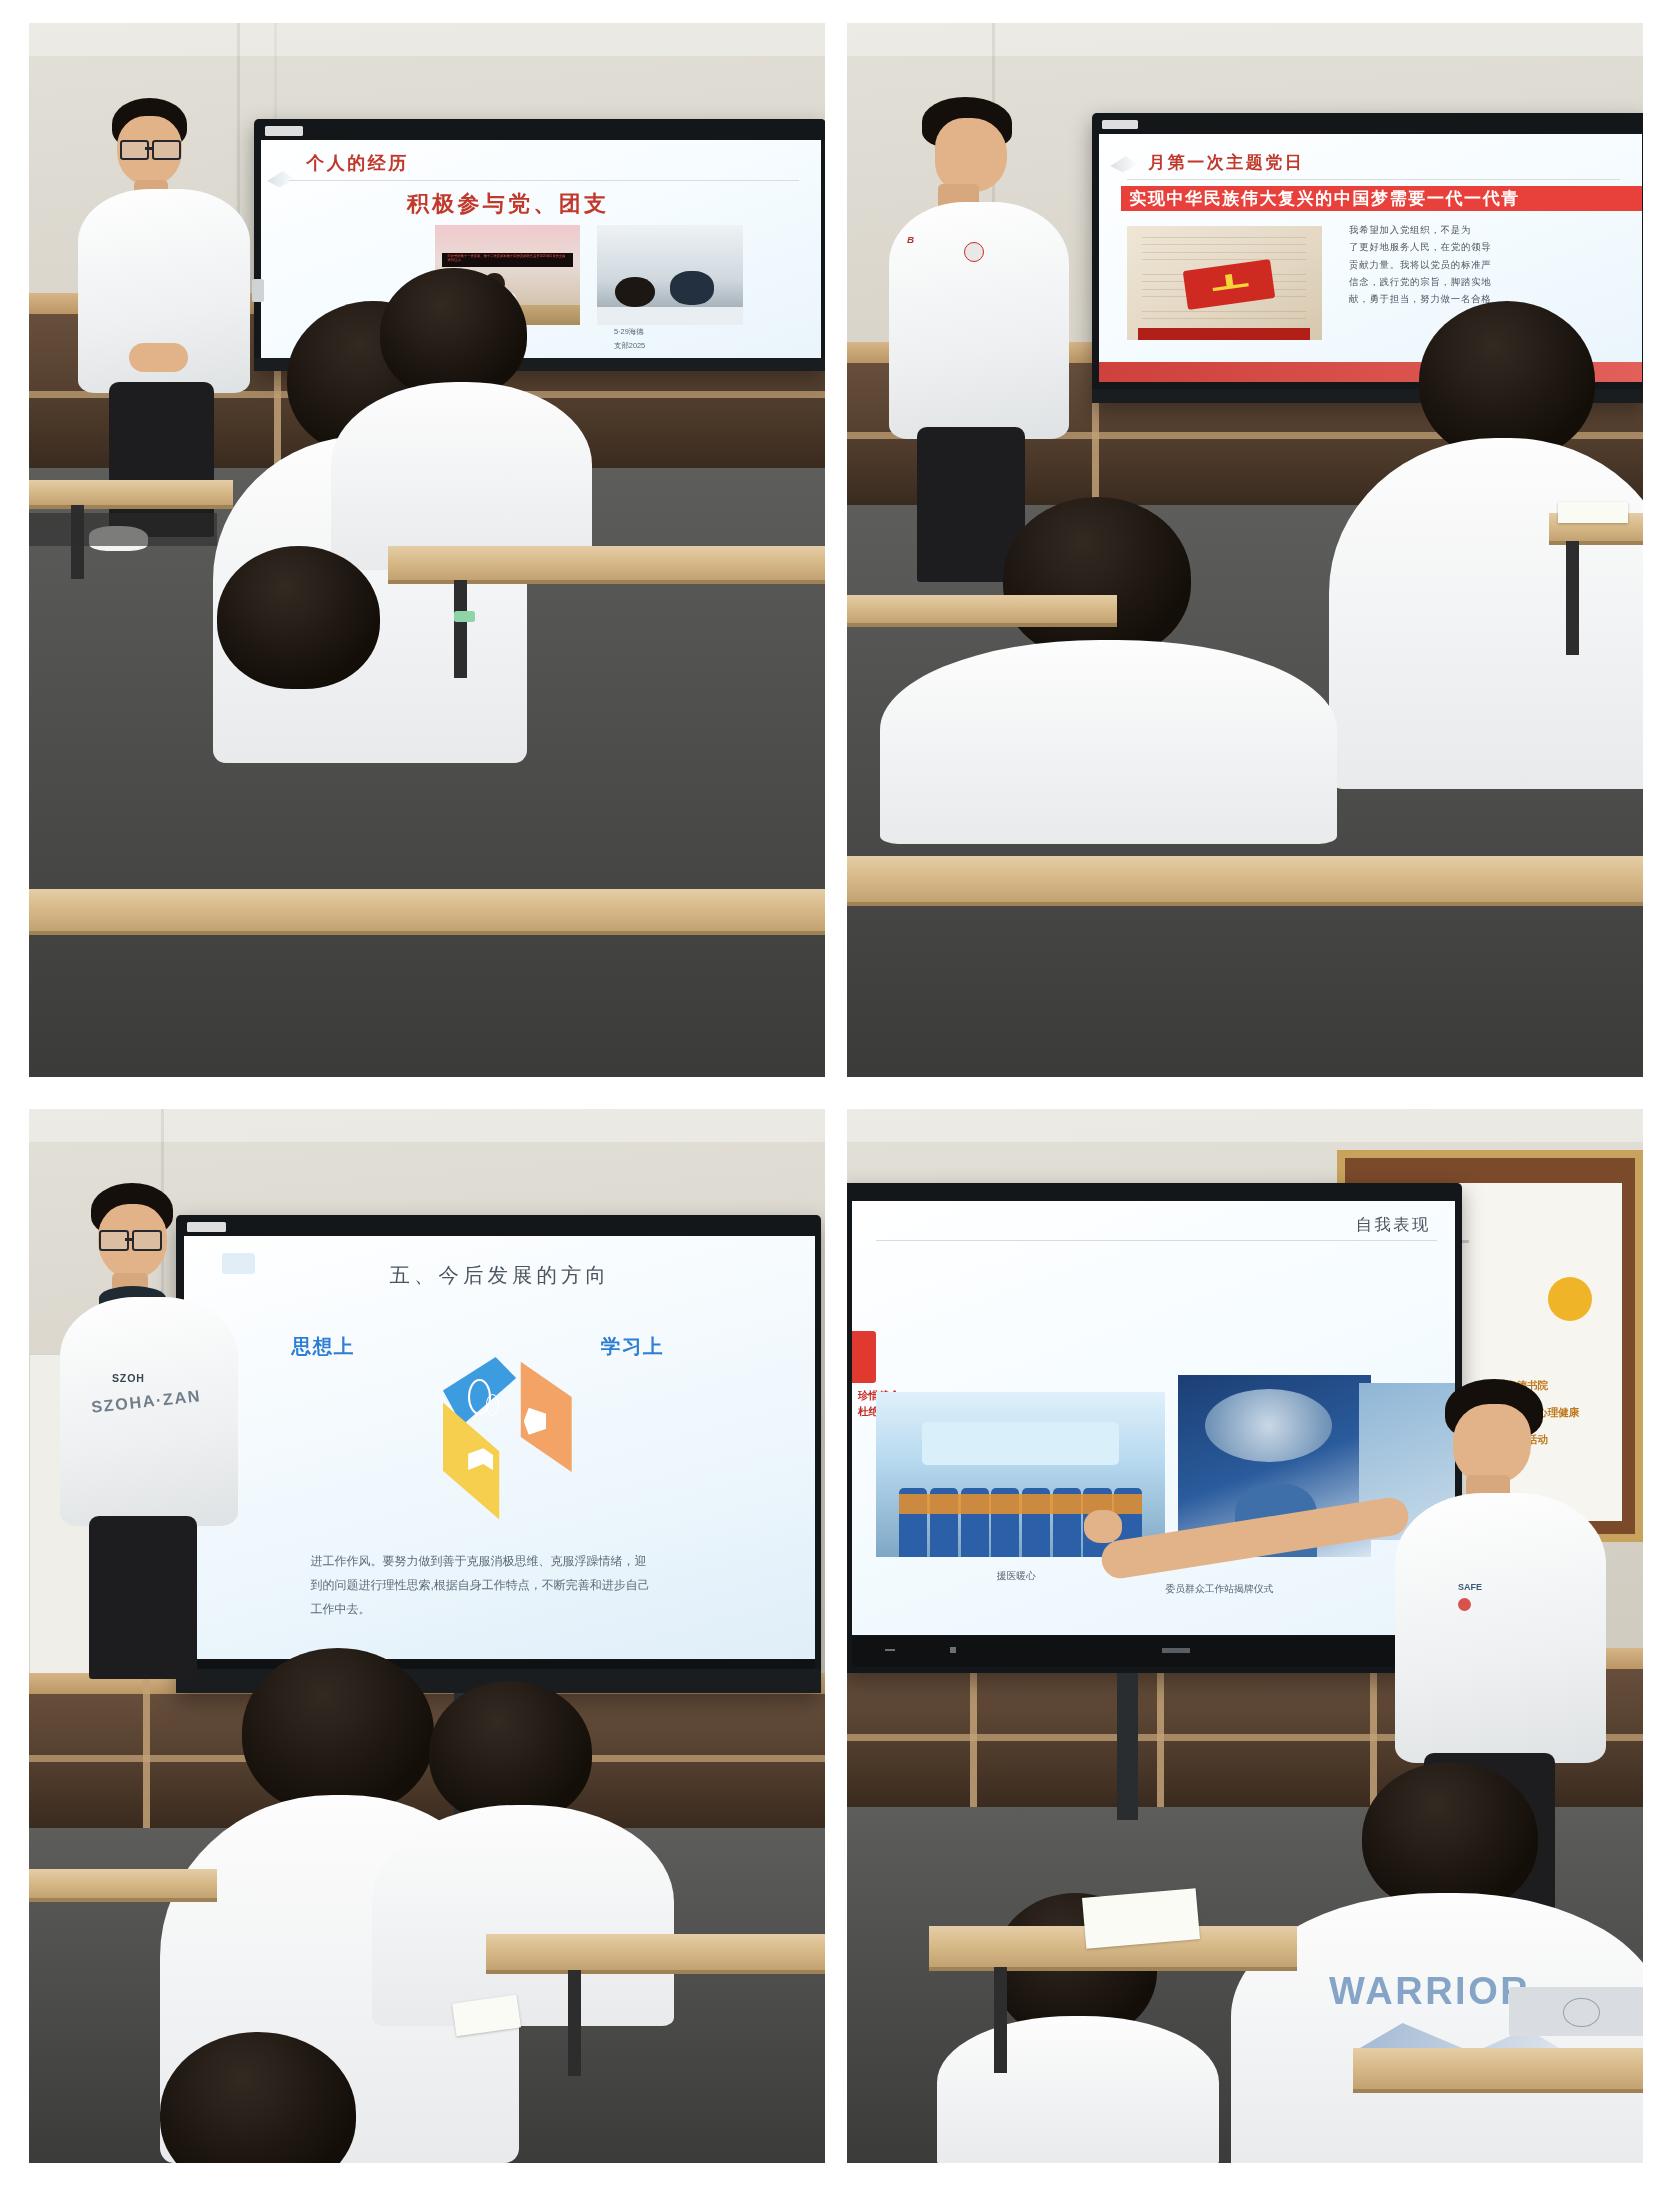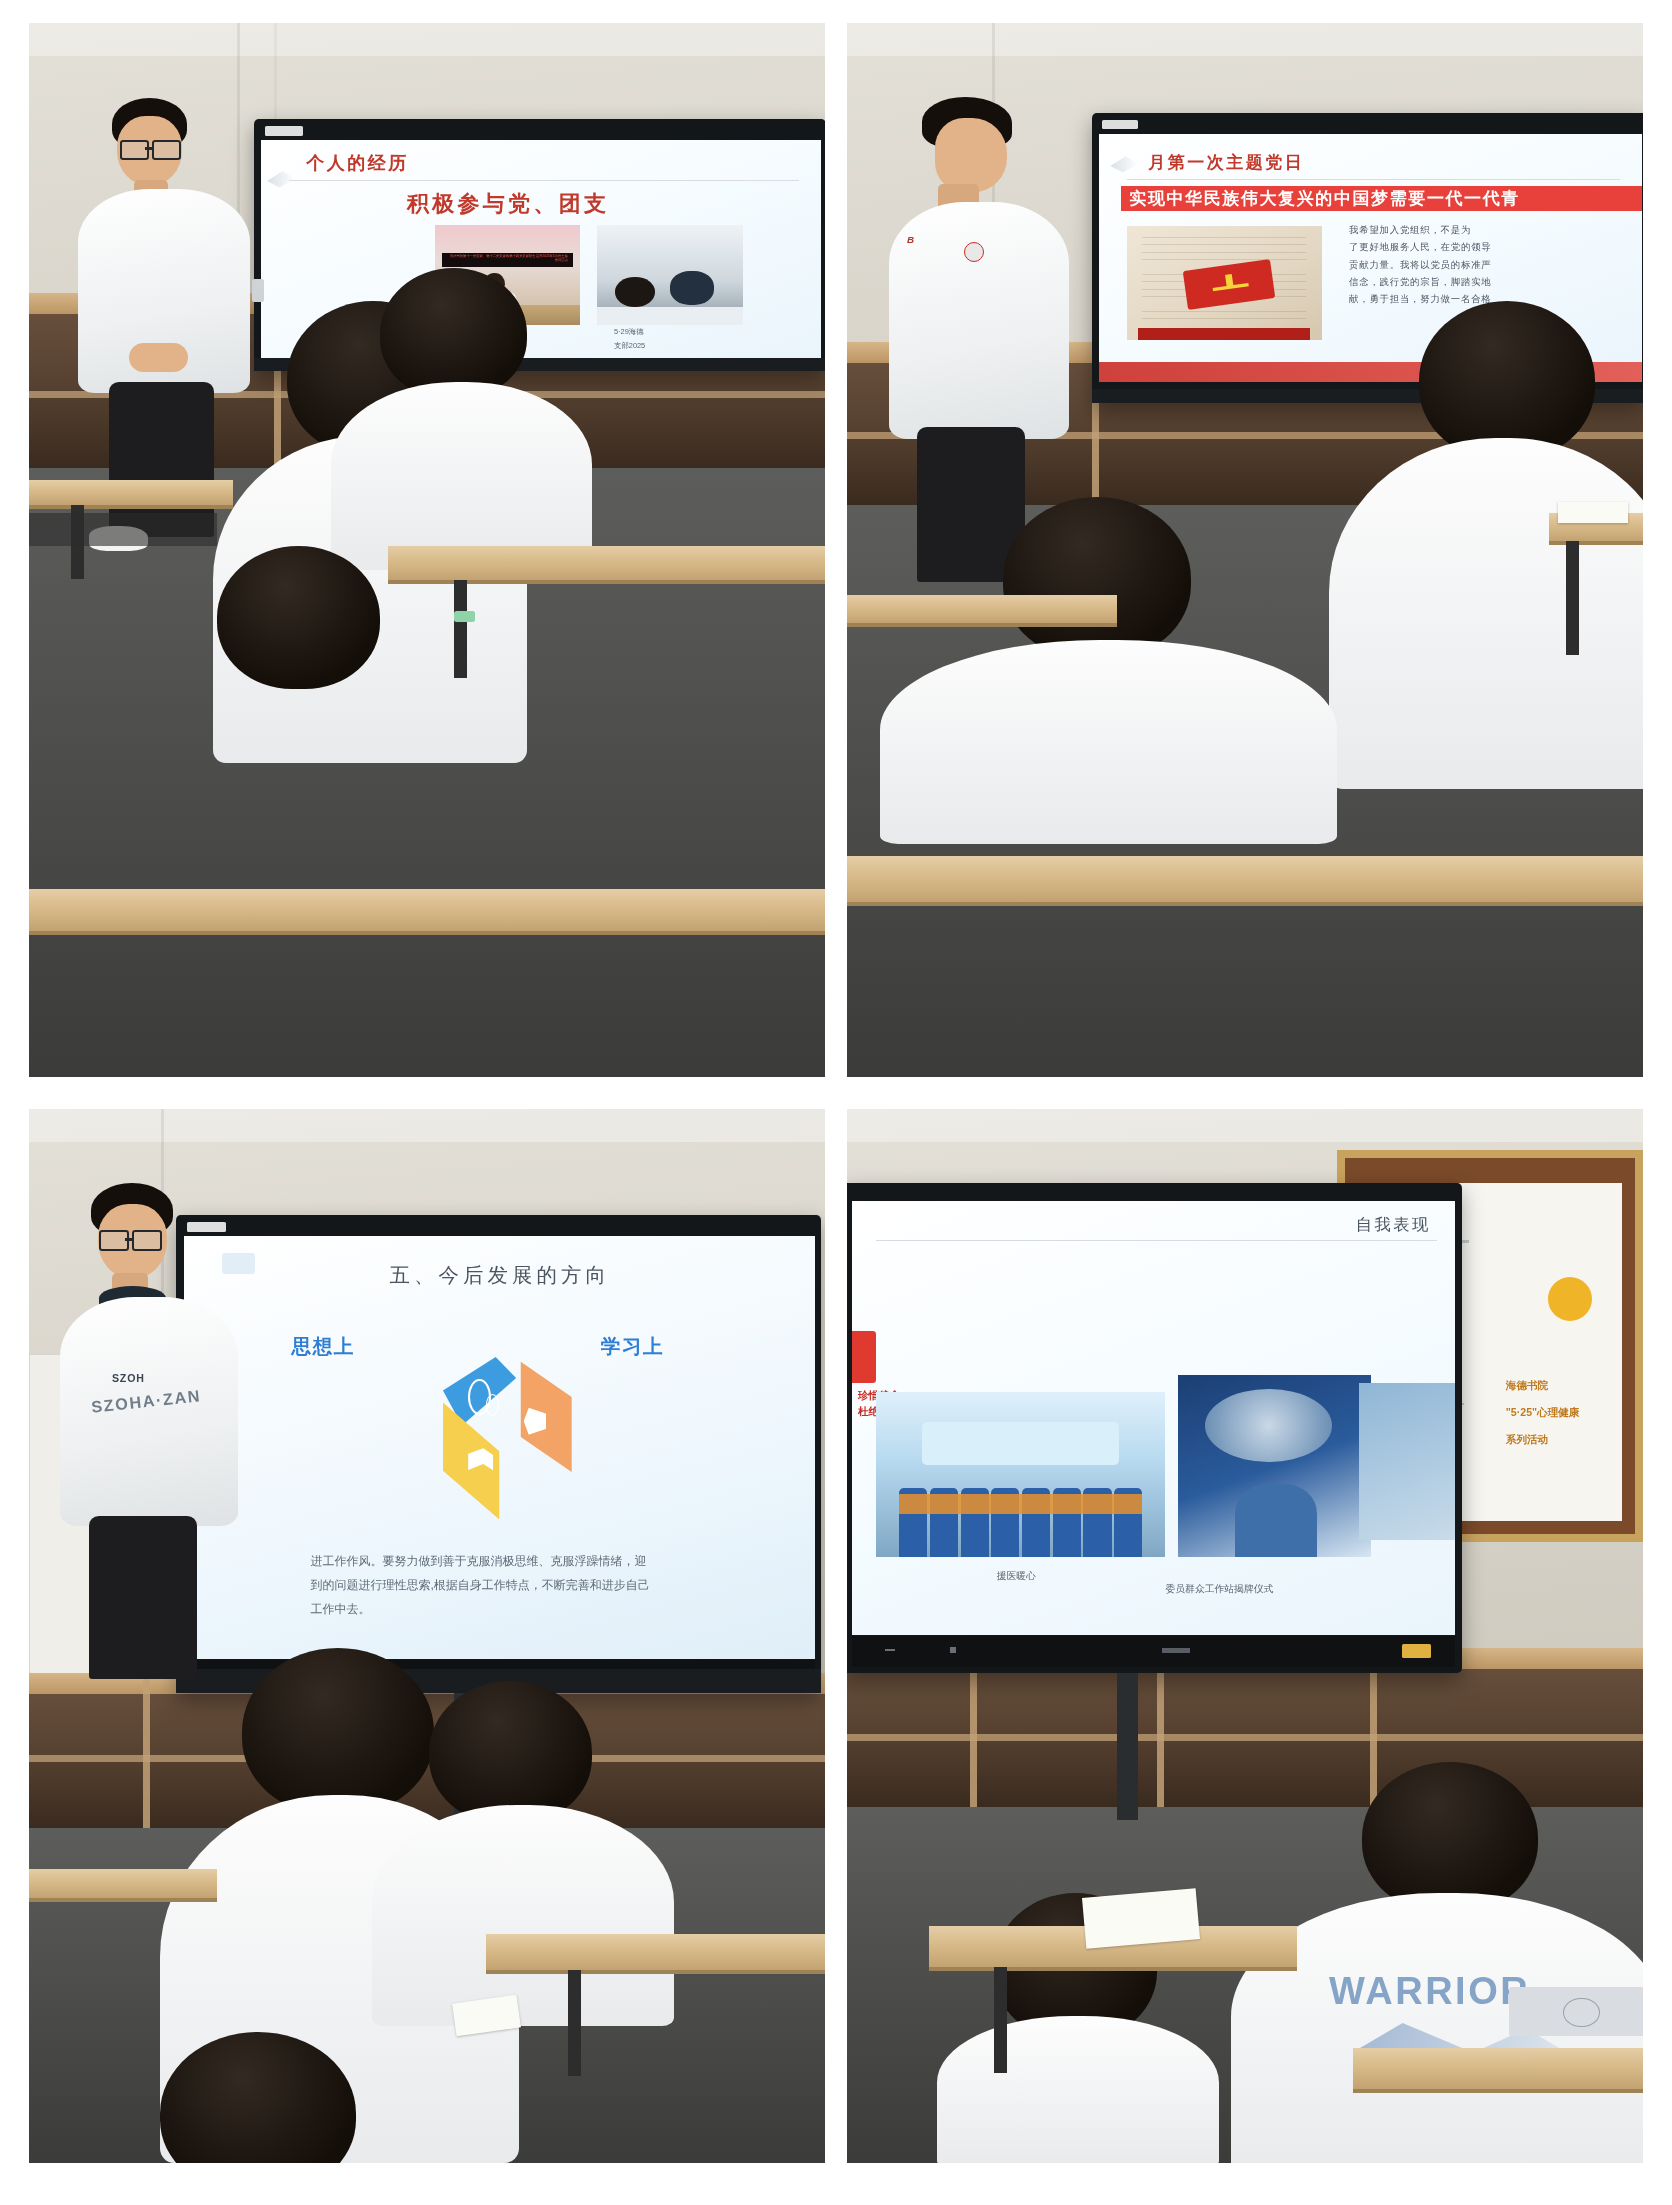--- a/index.html
+++ b/index.html
@@ -101,21 +101,21 @@
       <div class="shelf-top" style="top:0;"></div>
       <div class="shelf-div" style="left:123px;"></div>
       <div class="shelf-div" style="left:245px;"></div>
       <div class="shelf-div" style="left:384px;"></div>
       <div class="shelf-mid" style="top:98px;"></div>
     </div>
     <div class="floor" style="top:445px;"></div>
 
     <div class="board" style="left:225px;top:96px;width:572px;height:252px;">
       <div class="board-badge" style="left:11.4px;top:6.5px;width:38px;height:10.6px;"></div>
-      <div class="board-screen" style="left:7.4px;top:21px;right:4.9px;bottom:8.2px;text-align:right;">
+      <div class="board-screen" style="left:7.4px;top:21px;right:4.9px;bottom:8.2px;">
         <div class="slide">
           <div class="slide-head"></div>
           <div class="head-spark"></div>
           <div class="slide-head-txt" style="font-size:18px;left:8%;top:5%;">个人的经历</div>
           <div style="position:absolute;left:26%;top:22%;font-size:22px;font-weight:700;color:#c0392b;letter-spacing:3.3px;white-space:nowrap;">积极参与党、团支</div>
 
           <div class="photo-tile" style="left:31%;top:38%;width:26%;height:45%;background:linear-gradient(180deg,#f0c9cd 0%,#e8dcd6 38%,#cbb79c 100%);">
             <div style="position:absolute;left:5%;top:28%;width:90%;height:14%;background:#140c0c;">
               <div style="position:absolute;inset:8% 4%;font-size:3.3px;color:#ff5a4d;line-height:1.25;overflow:hidden;">海德书院第十一党支部、第十二党支部和第十四党支部联合召开2025年5月份主题党日活动</div>
             </div>
@@ -400,20 +400,31 @@
       </div>
       <div style="position:absolute;left:11.4px;right:6.5px;bottom:6.5px;height:31px;background:#0f1113;">
         <div style="position:absolute;left:33px;top:13px;width:9.8px;height:2.5px;background:#6a7076;"></div>
         <div style="position:absolute;left:98px;top:11.4px;width:6.5px;height:6.5px;background:#6a7076;"></div>
         <div style="position:absolute;left:310px;top:12.3px;width:28px;height:5.7px;background:#585e64;"></div>
         <div style="position:absolute;right:24.5px;top:8.2px;width:29px;height:14.7px;background:#e0b040;border-radius:1.6px;"></div>
       </div>
     </div>
     <div class="board-stand" style="left:270px;top:564px;width:21px;height:147px;"></div>
 
+    <div class="person" style="left:523px;top:270px;width:245px;height:506px;">
+      <div class="hair" style="left:75px;top:0;width:98px;height:62px;"></div>
+      <div class="face" style="left:83px;top:24.5px;width:78px;height:80px;border-radius:46% 40% 48% 44%;"></div>
+      <div class="neck" style="left:96px;top:96px;width:44px;height:23px;"></div>
+      <div class="torso-white" style="left:24.5px;top:114px;width:211px;height:270px;"></div>
+      <div class="arm" style="left:-270px;top:140px;width:310px;height:38px;transform:rotate(-9deg);"></div>
+      <div style="position:absolute;left:-286px;top:131px;width:38px;height:33px;background:#e2b389;border-radius:44%;"></div>
+      <div class="shirt-logo" style="left:88px;top:203px;font-size:9px;color:#3c5b7a;">SAFE</div>
+      <div style="position:absolute;left:88px;top:219px;width:13px;height:13px;border-radius:50%;background:#cf2a22;opacity:.8;"></div>
+      <div class="torso-dark" style="left:54px;top:374px;width:131px;height:163px;"></div>
+    </div>
 
     <div class="person" style="left:384px;top:653px;width:425px;height:408px;">
       <div class="backhead" style="left:131px;top:0;width:176px;height:151px;"></div>
       <div class="backshoulders" style="left:0;top:131px;width:433px;height:282px;"></div>
       <div style="position:absolute;left:98px;top:208px;font-size:38px;font-weight:700;color:#3b6fa8;opacity:.6;letter-spacing:2.5px;">WARRIOR</div>
       <div style="position:absolute;left:123px;top:261px;width:221px;height:57px;
                   background:linear-gradient(120deg,rgba(60,110,170,.45),rgba(180,200,220,.2));
                   clip-path:polygon(0 50%,22% 0,54% 52%,78% 10%,100% 60%,100% 100%,0 100%);"></div>
     </div>
     <div class="person" style="left:90px;top:784px;width:278px;height:270px;">

